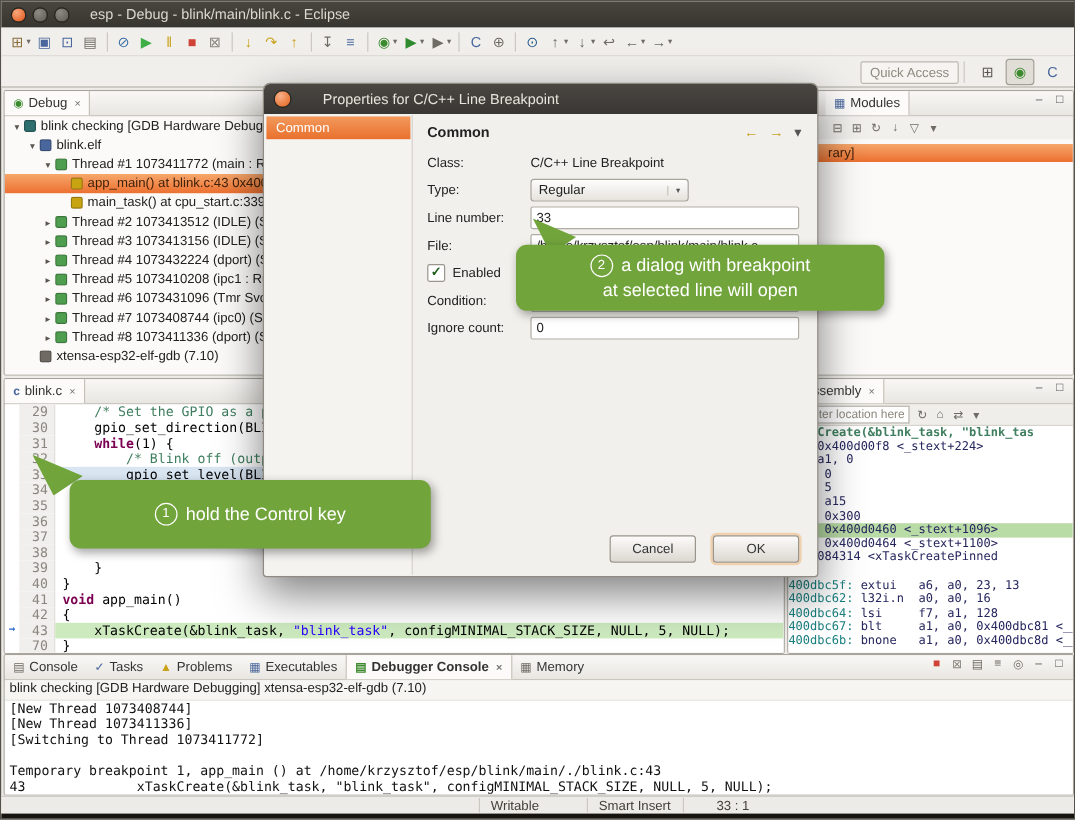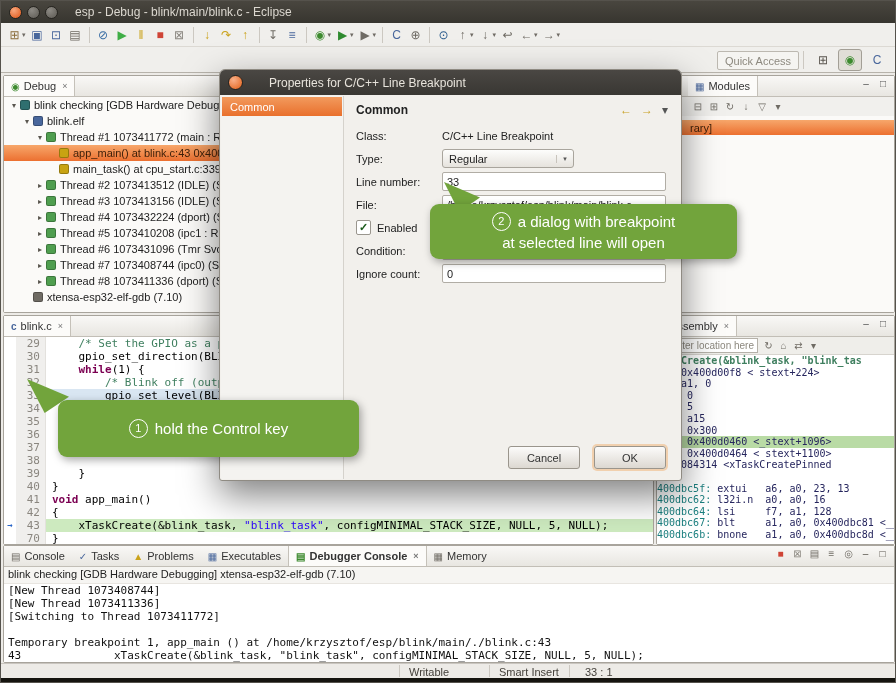--- a/index.html
+++ b/index.html
@@ -481,21 +481,21 @@
         </div>
     </div>
   </div>
 
   <div class="statusbar">
     <span class="ssep" style="left:398px"></span>
     <span class="sitem" style="left:408px">Writable</span>
     <span class="ssep" style="left:488px"></span>
     <span class="sitem" style="left:498px">Smart Insert</span>
     <span class="ssep" style="left:568px"></span>
-    <span class="sitem" style="left:584px">33 : 1</span>
+    <span class="sitem" style="left:596px">33 : 1</span>
   </div>
   <div class="bottom-strip"></div>
 
   <div class="dialog">
     <div class="dlg-title">
       <span class="dlg-close"></span>
       <span class="dlg-title-text">Properties for C/C++ Line Breakpoint</span>
     </div>
     <div class="dlg-side">
       <div class="dlg-side-item">Common</div>

